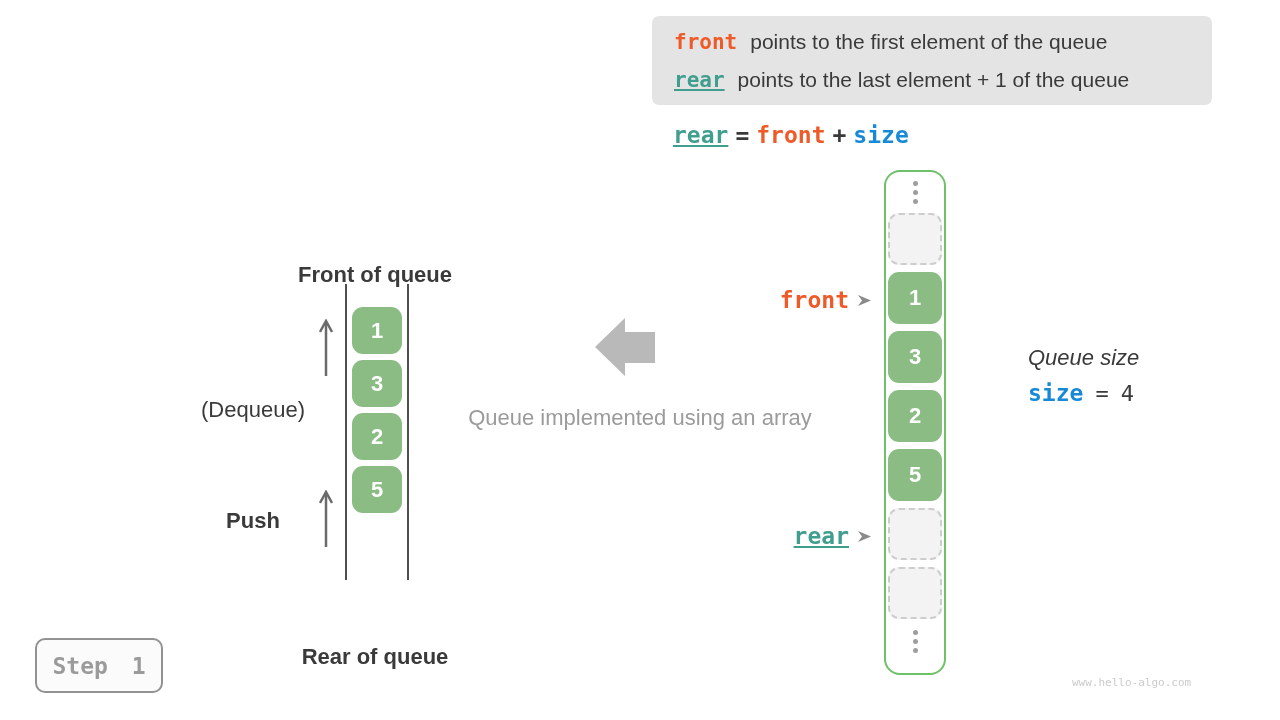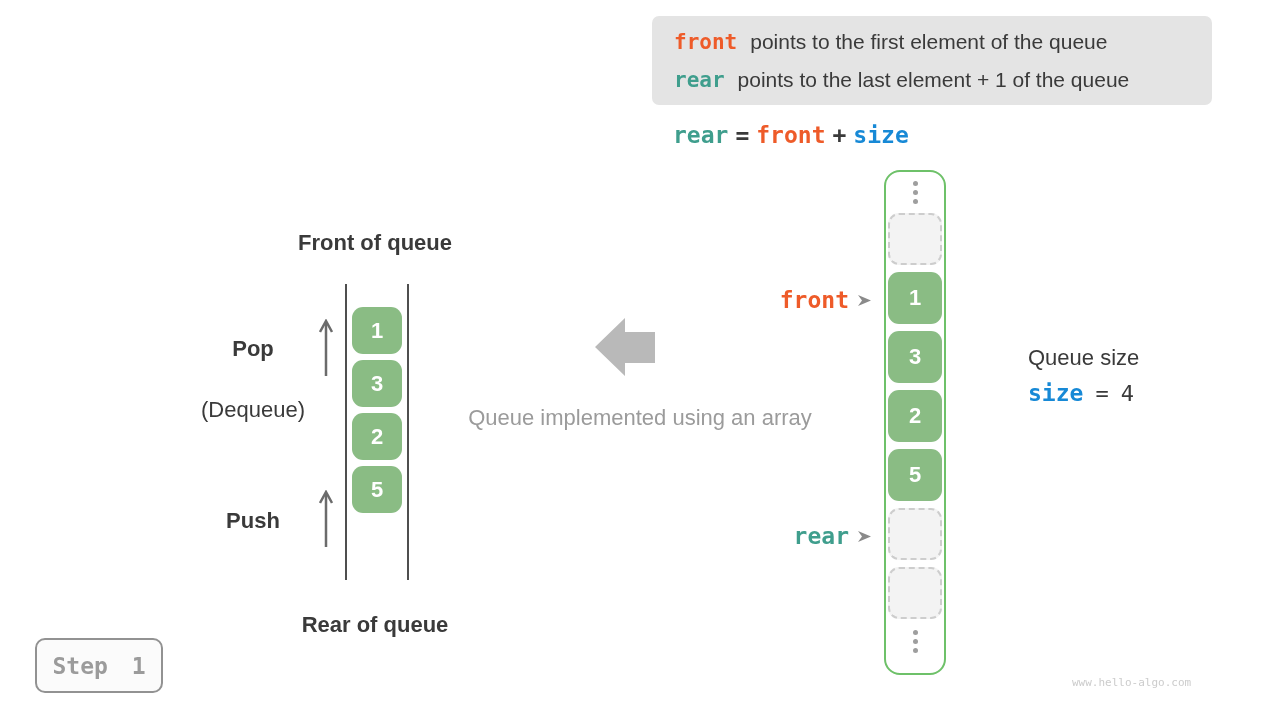--- a/index.html
+++ b/index.html
@@ -2,39 +2,39 @@
 <html><head>
 <meta charset="utf-8">
 <style>
   html,body{margin:0;padding:0;background:#fff;}
   #canvas{
     position:relative;width:1280px;height:720px;background:#ffffff;
     font-family:"Liberation Sans",sans-serif;color:#3a3a3a;overflow:hidden;
   }
   .mono{font-family:"DejaVu Sans Mono",monospace;font-weight:bold;}
   .orange{color:#ee5b29;}
-  .teal{color:#3f9e8d;}
+  .teal{color:#3f9e8d;text-decoration:underline;}
   .blue{color:#1789d6;}
   .dark{color:#3a3a3a;}
 
   
   .legend{
     position:absolute;left:652px;top:16px;width:560px;height:89px;
     background:#e4e4e4;border-radius:7px;box-sizing:border-box;
     padding:7px 0 4px 22px;font-size:21px;line-height:37px;
   }
   .legend .tok{font-size:21px;margin-right:13px;}
 
   
   .formula{position:absolute;left:673px;top:122px;font-size:23px;}
   .formula span{margin-right:6px;}
   .formula .op{margin:0 7px 0 1px;}
 
   
-  .lbl-bold{position:absolute;font-size:22px;font-weight:bold;text-align:center;}
+  .lbl-bold{position:absolute;font-size:22px;font-weight:bold;text-align:center;margin-top:32px;}
   .vline{position:absolute;width:2px;background:#4f4f4f;top:284px;height:296px;}
   .qbox{
     position:absolute;left:352px;width:50px;height:47px;border-radius:11px;
     background:#8abc84;color:#ffffff;font-weight:bold;font-size:22px;
     display:flex;align-items:center;justify-content:center;
   }
   .op-label{position:absolute;left:153px;width:200px;text-align:center;}
   .op-title{font-size:22px;font-weight:bold;}
   .op-sub{font-size:22px;font-weight:normal;margin-top:24px;}
   .uparrow{position:absolute;left:319px;}
@@ -52,21 +52,21 @@
   .cell.filled{background:#8abc84;color:#fff;font-weight:bold;font-size:22px;}
   .cell.empty{background:#f3f3f3;border:2px dashed #cdcdcd;}
   .dots{position:absolute;left:888px;width:54px;display:flex;flex-direction:column;
     align-items:center;gap:4px;}
   .dots i{width:5px;height:5px;border-radius:50%;background:#9e9e9e;}
 
   .pointer{position:absolute;left:640px;width:232px;display:flex;
     justify-content:flex-end;align-items:center;gap:8px;font-size:23px;}
 
   
-  .qsize-label{position:absolute;left:1028px;top:345px;font-size:22px;}
+  .qsize-label{position:absolute;left:1028px;top:345px;font-size:22px;font-style:italic;}
   .qsize-formula{position:absolute;left:1028px;top:380px;display:flex;
     align-items:center;gap:12px;}
   .qsize-formula .tok{font-size:23px;}
   .qsize-formula .val{font-family:"DejaVu Sans Mono",monospace;font-size:22px;color:#3a3a3a;}
 
   
   .step-badge{
     position:absolute;left:35px;top:638px;width:128px;height:55px;
     border:2px solid #929292;border-radius:10px;background:#fbfbfb;
     box-sizing:border-box;display:flex;align-items:center;justify-content:center;
@@ -104,23 +104,20 @@
   <div class="qbox" style="top:307px;">1</div>
   <div class="qbox" style="top:360px;">3</div>
   <div class="qbox" style="top:413px;">2</div>
   <div class="qbox" style="top:466px;">5</div>
 
   <div class="uparrow" style="top:319px;">
     <svg width="14" height="58" viewBox="0 0 14 58">
       <line x1="7" y1="57" x2="7" y2="4" stroke="#6b6b6b" stroke-width="2.5"></line>
       <path d="M1 13 L7 2 L13 13" fill="none" stroke="#6b6b6b" stroke-width="2.5"></path>
     </svg>
-  </div>
-  <div class="op-label" style="top:336px;">
-    <div class="op-title">Pop</div>
   </div>
   <div class="op-label" style="top:373px;">
     <div class="op-sub">(Dequeue)</div>
   </div>
 
   <div class="uparrow" style="top:490px;">
     <svg width="14" height="58" viewBox="0 0 14 58">
       <line x1="7" y1="57" x2="7" y2="4" stroke="#6b6b6b" stroke-width="2.5"></line>
       <path d="M1 13 L7 2 L13 13" fill="none" stroke="#6b6b6b" stroke-width="2.5"></path>
     </svg>

